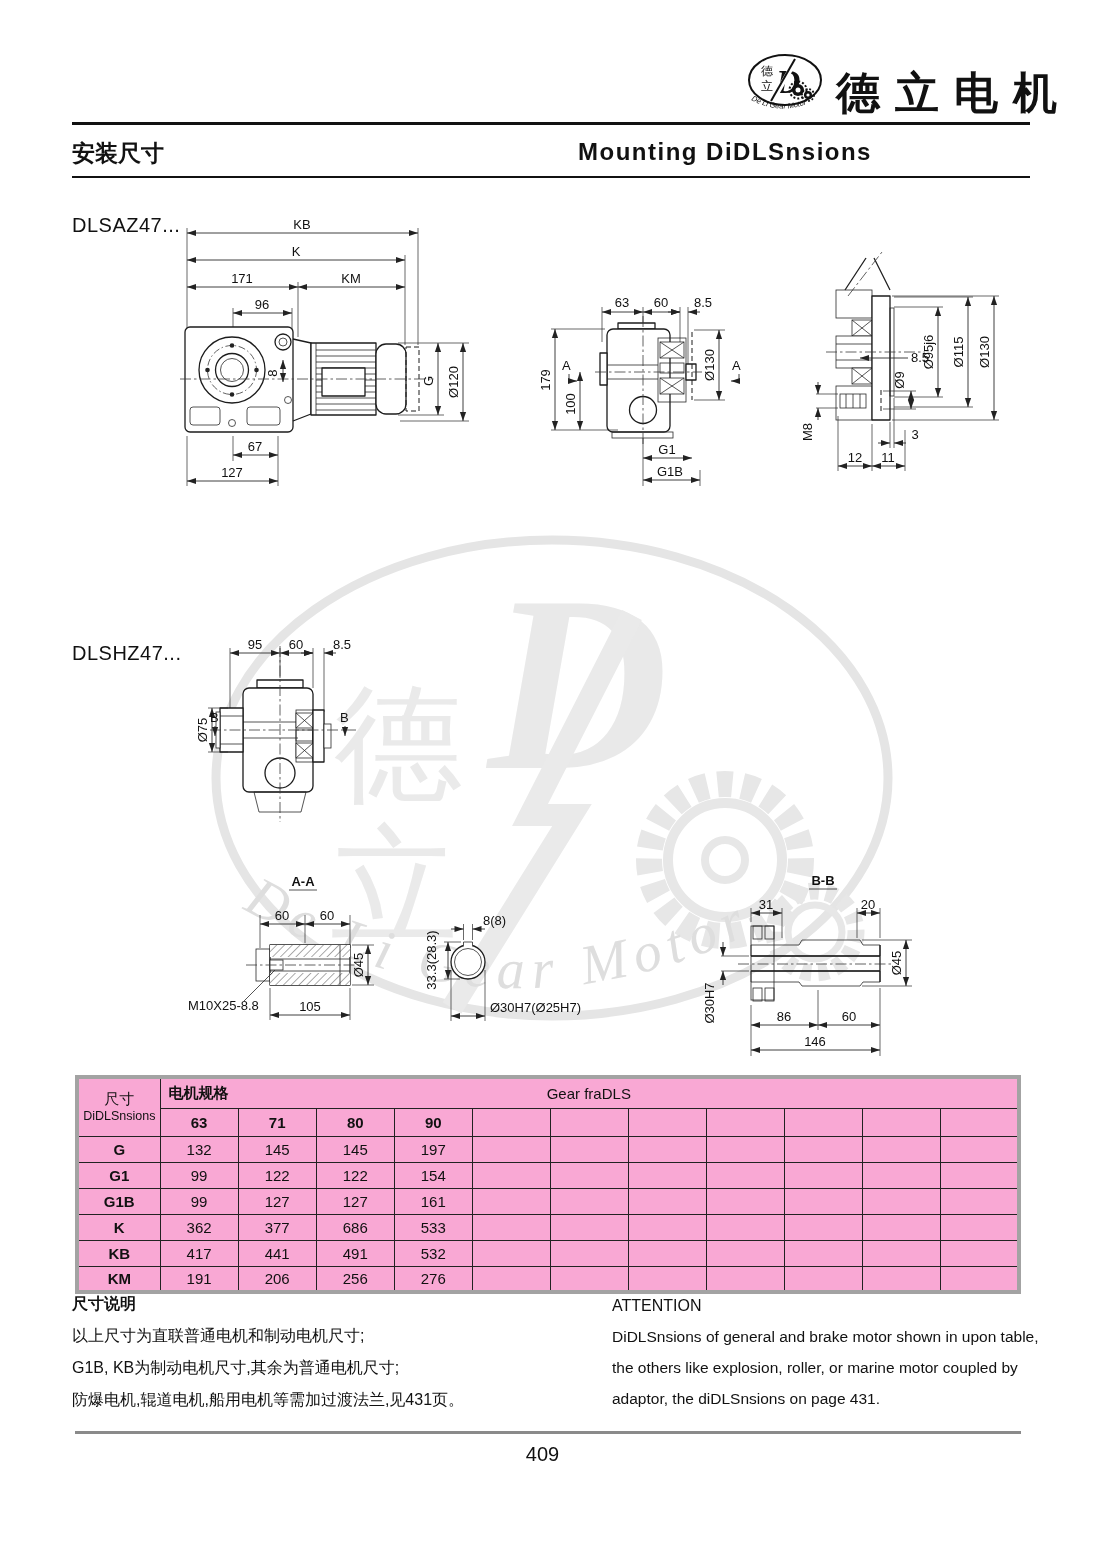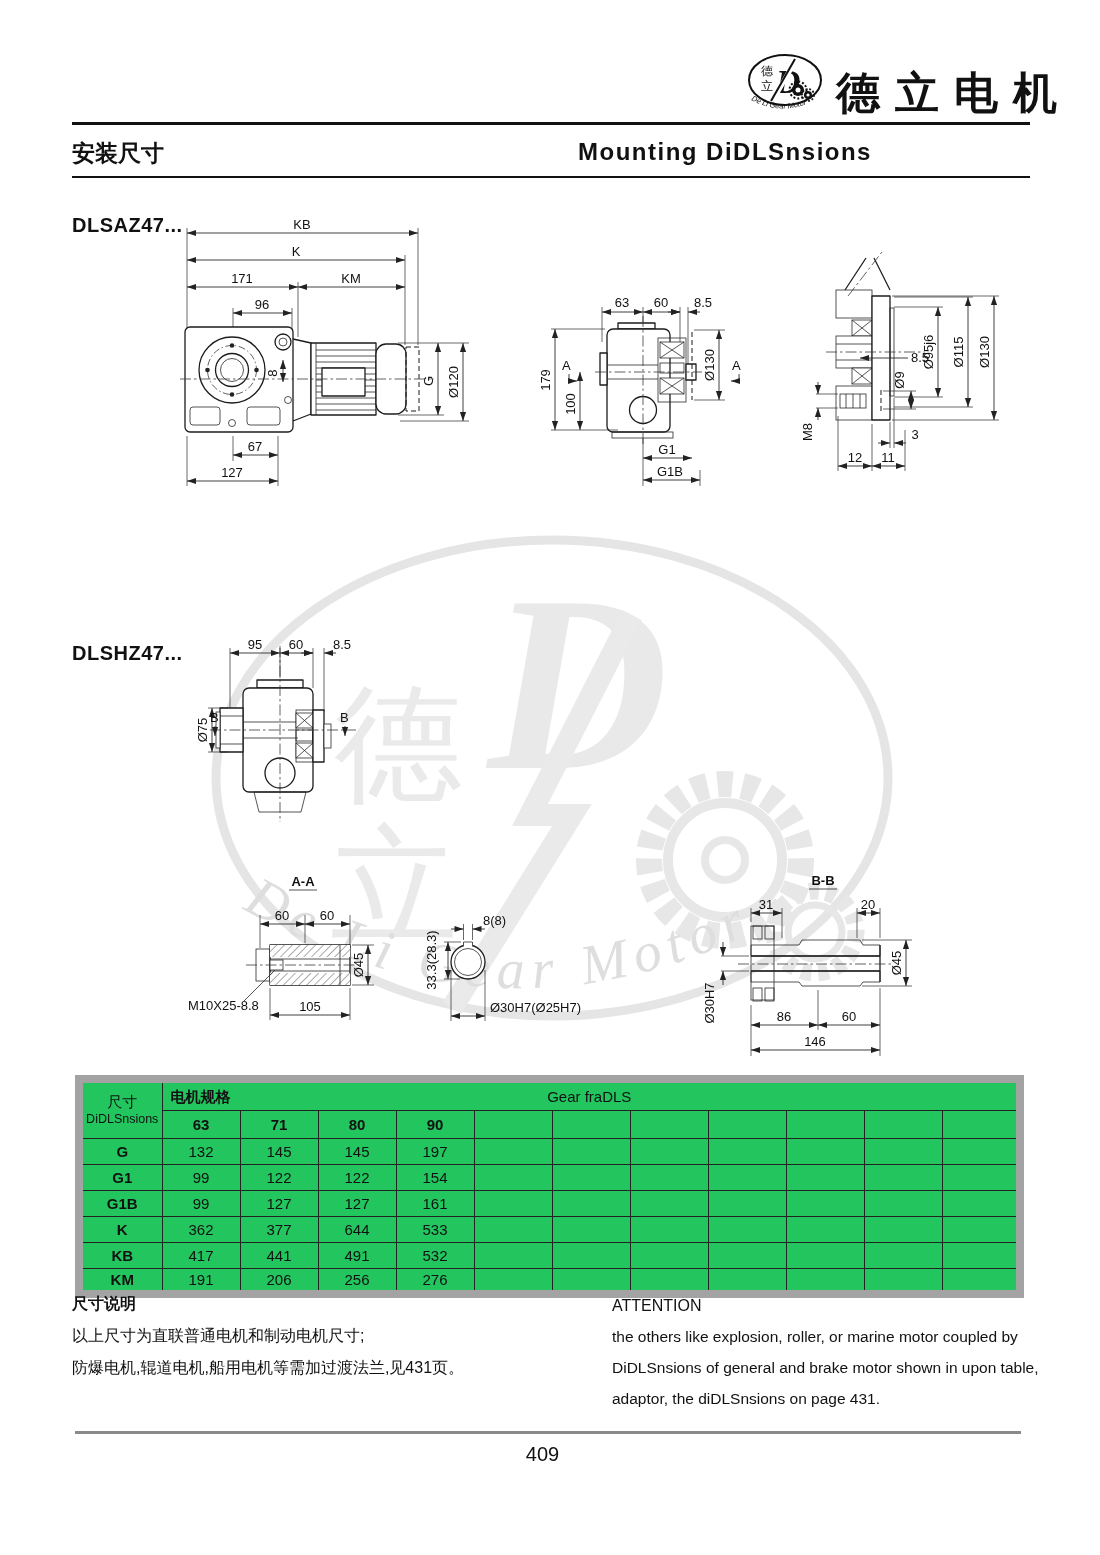--- a/index.html
+++ b/index.html
@@ -18,23 +18,23 @@
   .clc{stroke:#3a3a3a;stroke-width:0.8;fill:none;stroke-dasharray:7 2.5 1.5 2.5}
   .dsh{stroke:#1c1c1c;stroke-width:1;fill:none;stroke-dasharray:5 3}
   .dt{font:13px "Liberation Sans",sans-serif;fill:#111}
   .dtm{text-anchor:middle}
   .dtb{font-weight:bold}
   
   .brand{font-family:"Liberation Serif",serif;font-weight:bold;font-size:44px;letter-spacing:15px;white-space:nowrap}
   .rule{background:#111}
   .title-cn{font-size:23px;font-weight:bold}
   .title-en{font-size:24px;font-weight:bold;letter-spacing:1.5px}
-  .seclabel{font-size:20px;font-weight:bold;letter-spacing:0.5px}
+  .seclabel{font-size:20px;font-weight:normal;letter-spacing:0.5px}
   
-  table.dimtable{border-collapse:collapse;table-layout:fixed;width:946px;border:8px solid #a3a3a3;background:#22c55e}
+  table.dimtable{border-collapse:collapse;table-layout:fixed;width:946px;border:4px solid #a3a3a3;background:#f9a8d4}
   table.dimtable td{border:1px solid #222;text-align:center;font-size:15px;padding:0;overflow:hidden}
   td.lblcell{font-size:15px;line-height:1.25}
   td.lblcell .l2{font-size:12.5px}
   td.speccell{position:relative}
   td.speccell .cnspec{position:absolute;left:8px;top:5px;font-weight:bold;font-size:15px}
   td.speccell .enspec{font-size:15px}
   td.b{font-weight:bold}
   
   .notes{font-size:16px;line-height:32px;white-space:nowrap}
   .notes .nt{font-weight:bold}
@@ -580,21 +580,21 @@
         <td></td>
             <td></td>
         <td></td>
             <td></td>
         <td></td>
       </tr>
       <tr style="height:26px">
         <td class="b">K</td>
         <td>362</td>
         <td>377</td>
-        <td>644</td>
+        <td>686</td>
         <td>533</td>
         <td></td>
             <td></td>
         <td></td>
             <td></td>
         <td></td>
             <td></td>
         <td></td>
       </tr>
       <tr style="height:26px">
@@ -625,25 +625,26 @@
             <td></td>
         <td></td>
       </tr>
     </tbody>
       </table>
   </div>
 
   <div class="abs notes" style="left:72px;top:1288px">
     <div class="nt">尺寸说明</div>
     <div>以上尺寸为直联普通电机和制动电机尺寸;</div>
+    <div>G1B, KB为制动电机尺寸,其余为普通电机尺寸;</div>
     <div>防爆电机,辊道电机,船用电机等需加过渡法兰,见431页。</div>
   </div>
   <div class="abs notes-en" style="left:612px;top:1290px">
     <div class="nt">ATTENTION</div>
+    <div>DiDLSnsions of general and brake motor shown in upon table,</div>
     <div>the others like explosion, roller, or marine motor coupled by</div>
-    <div>DiDLSnsions of general and brake motor shown in upon table,</div>
     <div>adaptor, the diDLSnsions on page 431.</div>
   </div>
 
   <div class="abs" style="left:75px;top:1431px;width:946px;height:2.5px;background:#8a8a8a"></div>
   <div class="abs pagenum" style="left:0;top:1443px;width:1085px">409</div>
 
 </div>
 
 </body></html>

